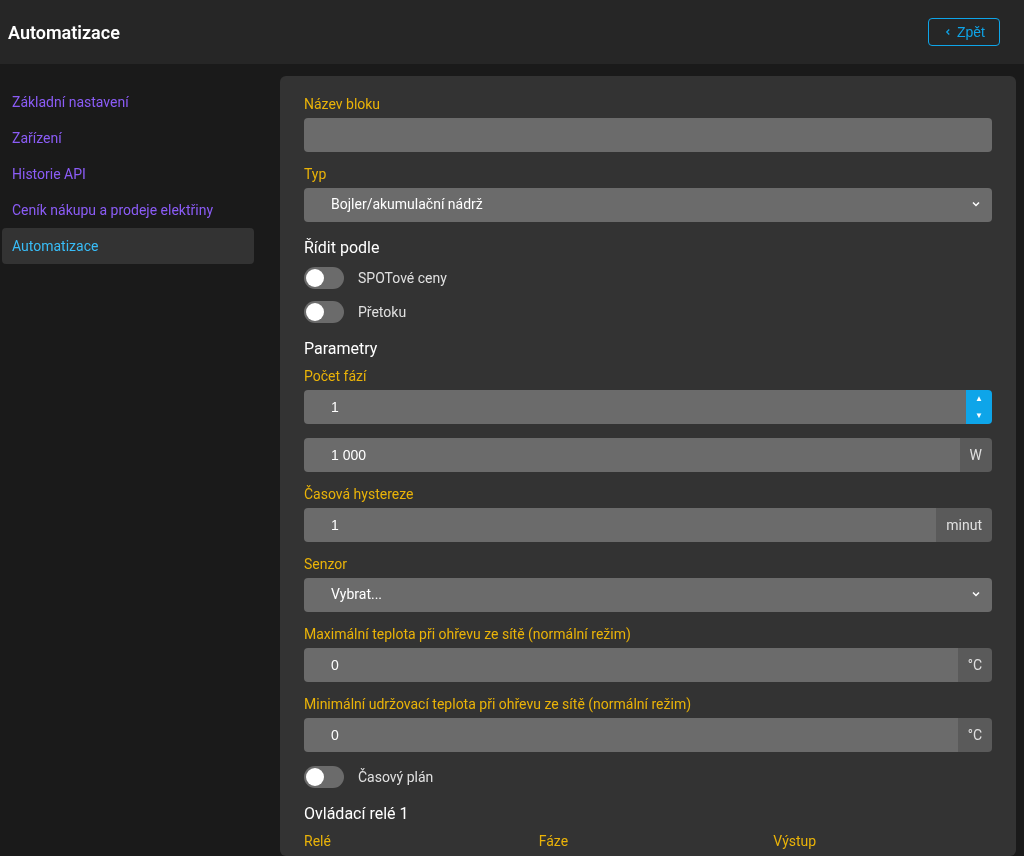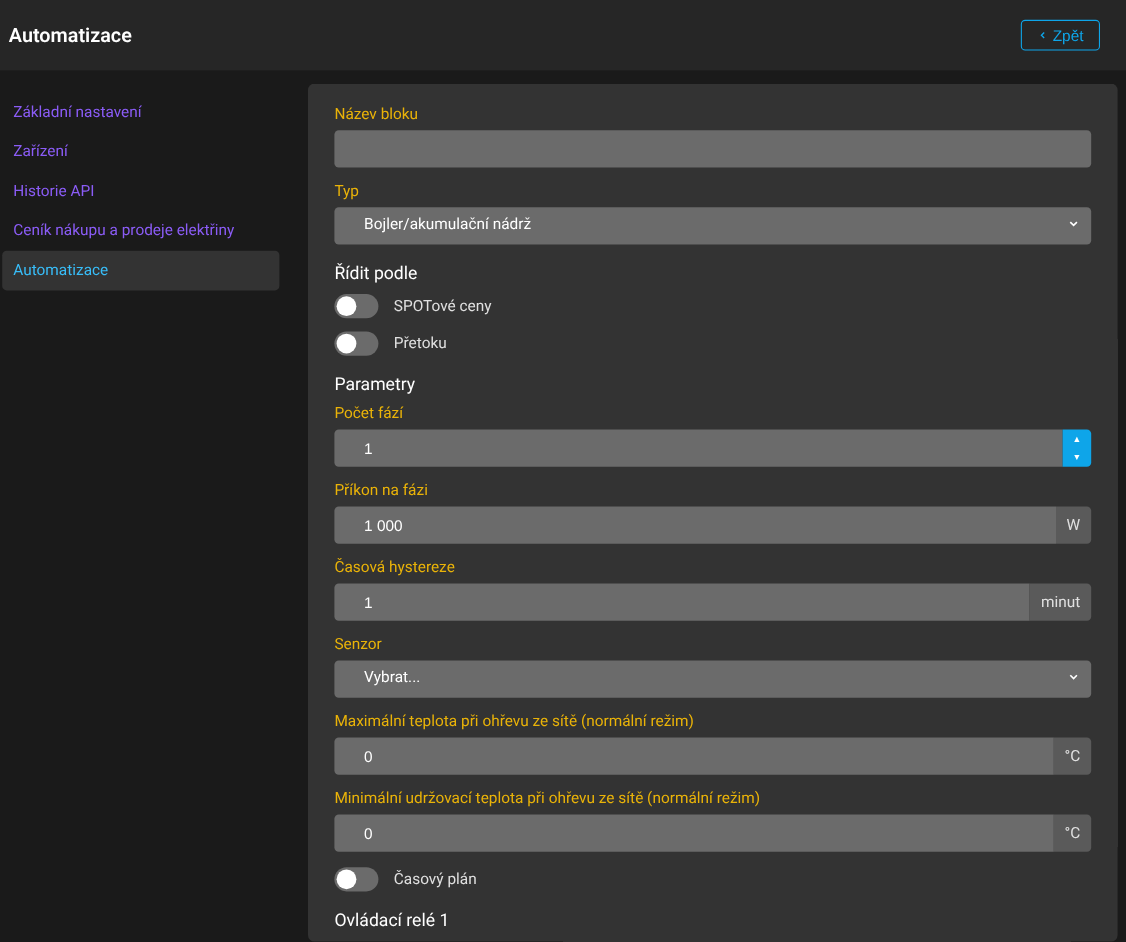--- a/index.html
+++ b/index.html
@@ -235,21 +235,20 @@
       <div class="spinner-group">
         <input class="text-input" type="text" value="1" style="">
         <div class="spinner-btns">
           <div>▲</div>
           <div>▼</div>
         </div>
       </div>
     </div>
 
     <div class="field-block">
-      <label class="field-label">Příkon na fázi</label>
       <div class="input-group">
         <input class="text-input" type="text" value="1 000" style="">
         <span class="suffix">W</span>
       </div>
     </div>
 
     <div class="field-block">
       <label class="field-label">Časová hystereze</label>
       <div class="input-group">
         <input class="text-input" type="text" value="1" style="">

